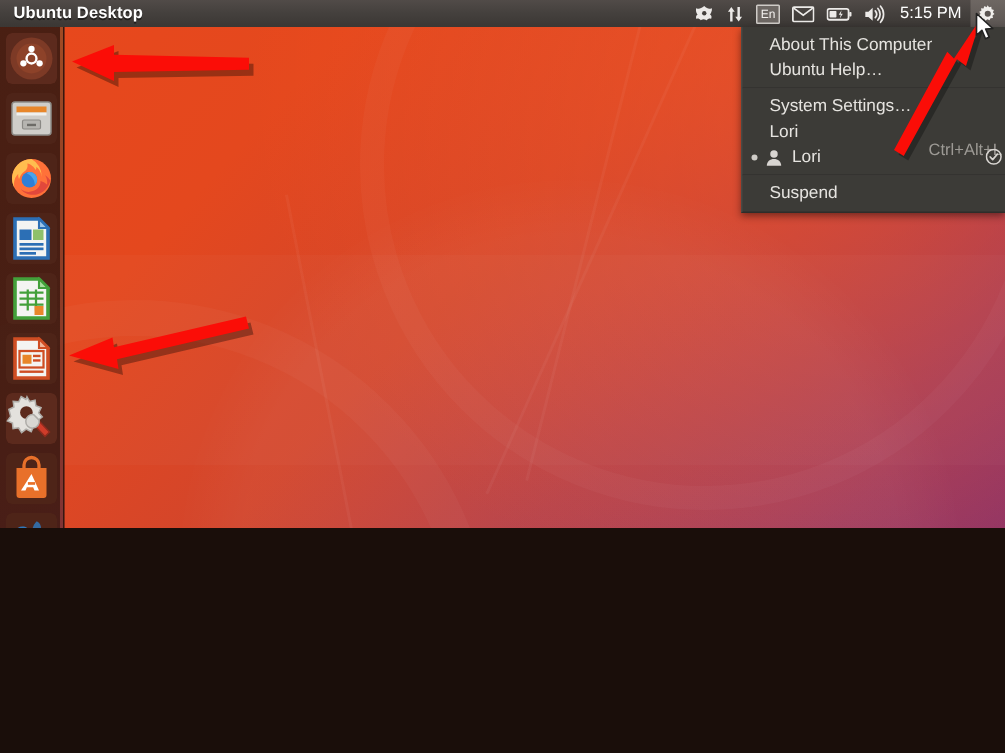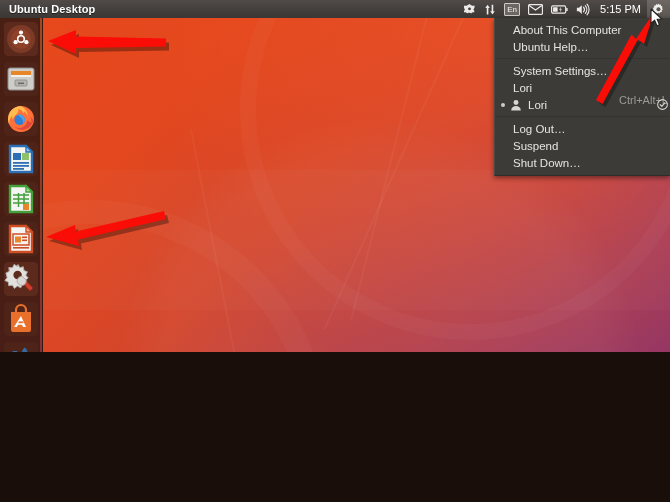--- a/index.html
+++ b/index.html
@@ -358,31 +358,25 @@
       <span class="chk">
         <svg width="11" height="11" viewBox="0 0 14 14">
           <circle cx="7" cy="7" r="6.2" fill="none" stroke="#d8d5d1" stroke-width="1.3"></circle>
           <path d="M4 7.2l2.1 2.2L10 4.9" fill="none" stroke="#d8d5d1" stroke-width="1.5" stroke-linecap="round" stroke-linejoin="round"></path>
         </svg>
       </span>
     </div>
 
     <div class="msep"></div>
 
-    <div class="mi">
-      <span>Log Out…</span>
-    </div>
 
     <div class="mi">
       <span>Suspend</span>
     </div>
 
-    <div class="mi">
-      <span>Shut Down…</span>
-    </div>
 
   </div>
 
   <svg class="arrow" style="left:40px; top:24px;" width="130" height="40" viewBox="0 0 130 40">
     <g transform="translate(0,3)">
       <path d="M8 14 L36 3 L36 9.5 L126 11.5 L126 19.5 L36 21 L36 27 Z" fill="rgba(0,0,0,0.33)" transform="translate(3,4)"></path>
       <path d="M8 14 L36 3 L36 9.5 L126 11.5 L126 19.5 L36 21 L36 27 Z" fill="#fb0d07"></path>
     </g>
   </svg>
 

